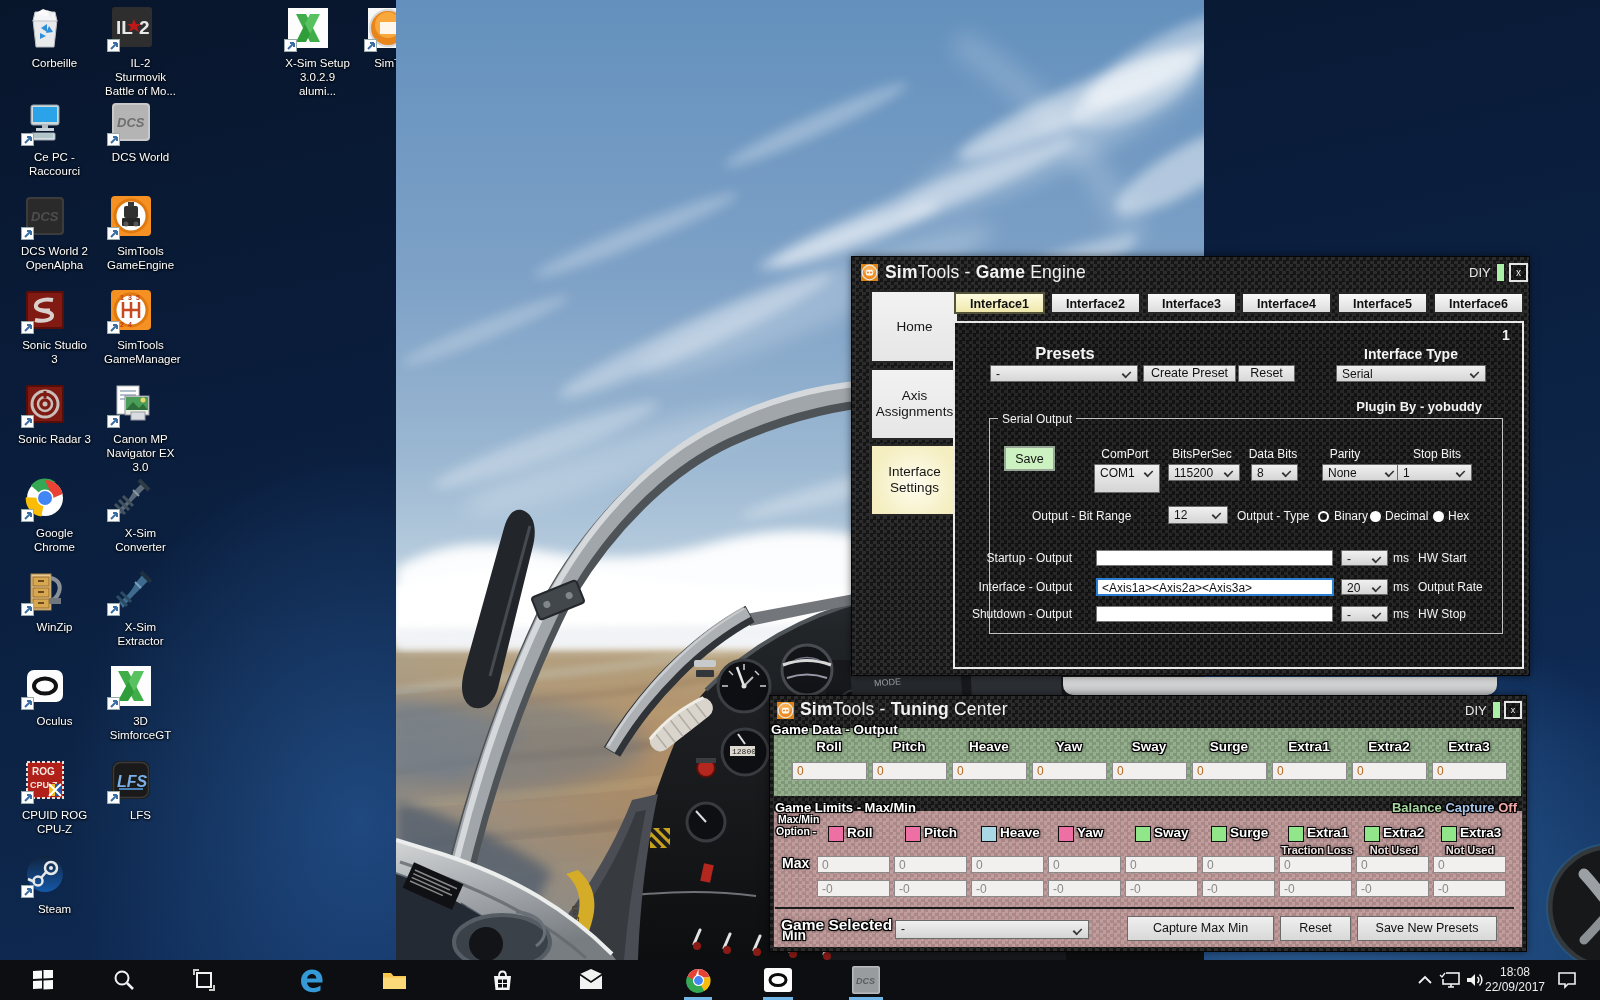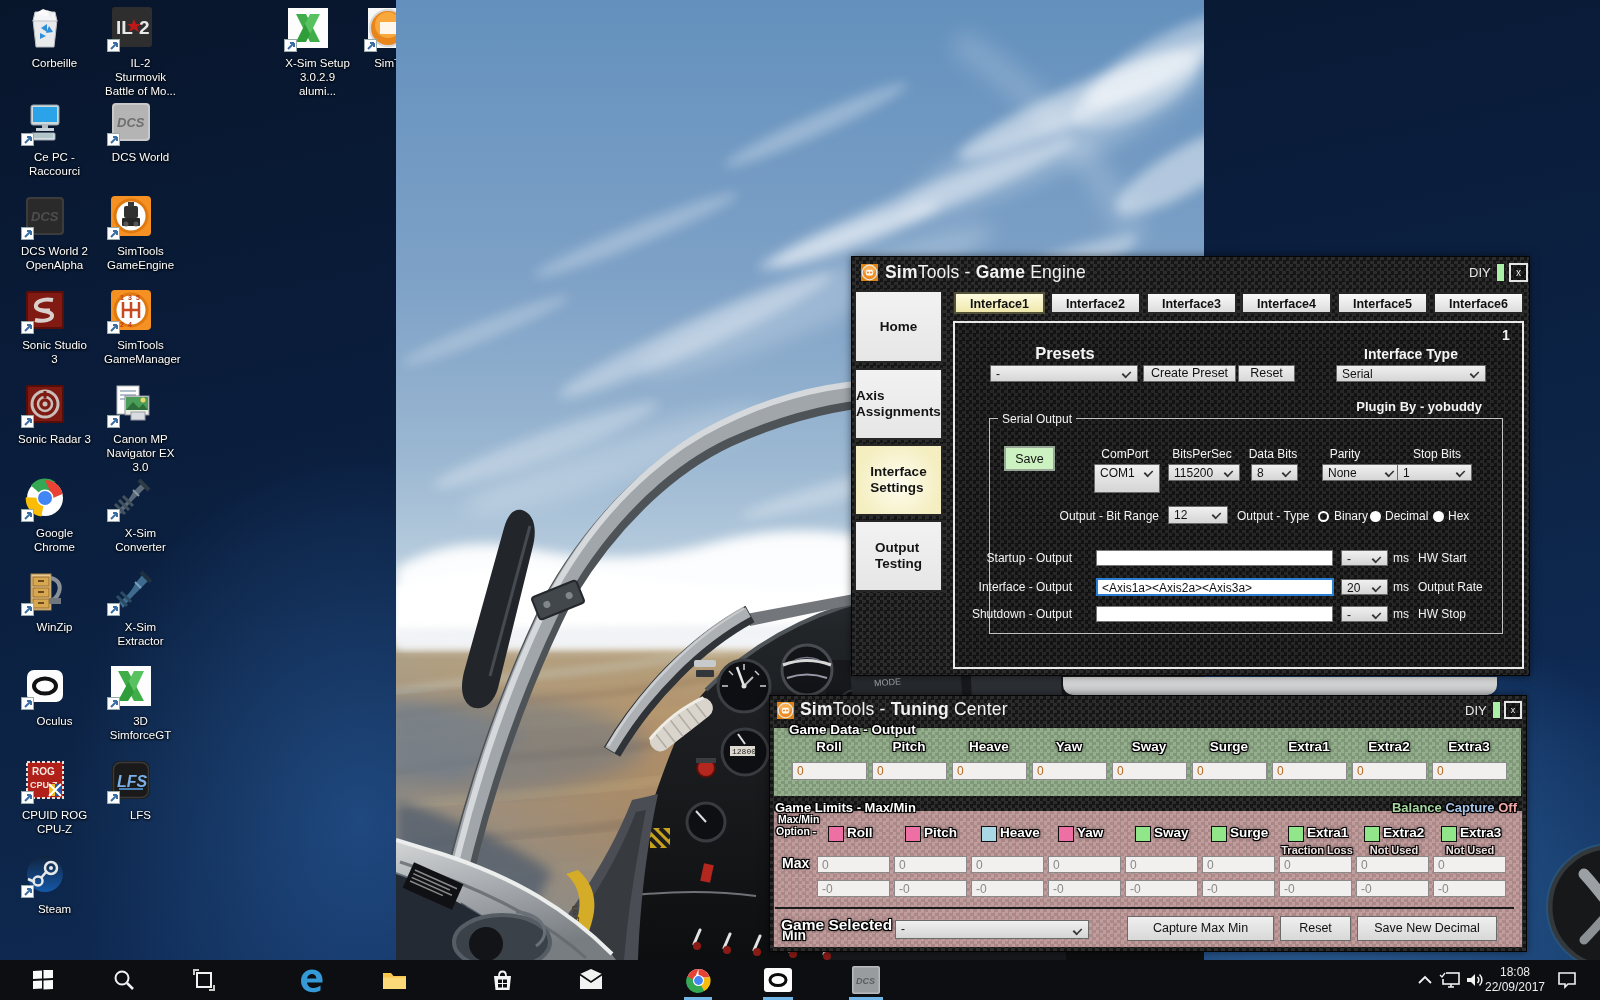--- a/index.html
+++ b/index.html
@@ -21,21 +21,21 @@
 .tbtxt{color:#f2f2f2;letter-spacing:.2px;}
 .diy{position:absolute;color:#e8e8e8;font-size:13px;}
 .grn{position:absolute;background:#abf0a6;border:1px solid #1a1a1a;box-sizing:border-box;}
 .xbtn{position:absolute;border:2px solid #e4e4e4;color:#eee;text-align:center;box-sizing:border-box;background:rgba(0,0,0,.25);}
 .btn{position:absolute;background:linear-gradient(#efefef,#d8d8d8);border:1px solid #6a6a6a;box-sizing:border-box;color:#111;text-align:center;font-size:12.5px;}
 .dd{position:absolute;background:linear-gradient(#f0f0f0,#d5d5d5);border:1px solid #6a6a6a;box-sizing:border-box;color:#111;font-size:12px;padding:1px 0 0 5px;overflow:hidden;white-space:nowrap;}
 .dd i{position:absolute;right:6px;top:4px;width:7px;height:5px;border:solid #333;border-width:0 0 2px 2px;transform:rotate(-45deg) scale(.9,.8);}
 .fld{position:absolute;background:#fff;border:1px solid #777;box-sizing:border-box;font-size:12px;color:#111;padding:1px 0 0 4px;overflow:hidden;white-space:nowrap;}
 .wlab{position:absolute;color:#f4f4f4;font-size:12px;white-space:nowrap;}
 .olab{position:absolute;color:#fff;font-weight:bold;white-space:nowrap;text-shadow:-1px -1px 0 #000,1px -1px 0 #000,-1px 1px 0 #000,1px 1px 0 #000,0 0 4px #000,0 0 2px #000;}
-.sbtn{position:absolute;left:2px;width:89px;background:linear-gradient(#f2f2f2,#e6e6e6);border:2px solid #262626;box-sizing:border-box;color:#141414;font-weight:bold;font-size:13.5px;display:flex;align-items:center;justify-content:center;line-height:16px;}
+.sbtn{position:absolute;left:18px;width:89px;background:linear-gradient(#f2f2f2,#e6e6e6);border:2px solid #262626;box-sizing:border-box;color:#141414;font-weight:normal;font-size:13.5px;text-align:center;display:flex;align-items:center;justify-content:center;line-height:16px;}
 .tab{position:absolute;top:35px;width:91px;height:22px;background:linear-gradient(#fafafa,#dcdcdc);border:2px solid #262626;box-sizing:border-box;color:#111;font-weight:bold;font-size:12.5px;text-align:center;line-height:20px;}
 .cb{position:absolute;width:16px;height:16px;border:1px solid #101010;box-sizing:border-box;}
 .tfld{position:absolute;background:#f1f0ee;border:1px solid #8a8a8a;box-sizing:border-box;font-size:12px;padding:1px 0 0 4px;}
 
 #tb{position:absolute;left:0;top:960px;width:1600px;height:40px;background:#0c0e12;}
 .tbi{position:absolute;top:0;width:44px;height:40px;display:flex;align-items:center;justify-content:center;}
 .tray{position:absolute;top:0;height:40px;display:flex;align-items:center;justify-content:center;color:#eee;}
 </style></head>
 <body>
 <div id="desk">
@@ -593,21 +593,20 @@
         <circle cx="7" cy="8.5" r=".9" fill="#e07818"></circle>
         <circle cx="10" cy="8.5" r=".9" fill="#e07818"></circle>
       </svg>
     <div class="tbtxt" style="position:absolute;left:33px;top:5px;font-size:17.5px;"><b>Sim</b>Tools - <b>Game</b> Engine</div>
     <div class="diy" style="left:617px;top:8px;">DIY</div>
     <div class="grn" style="left:644px;top:6px;width:9px;height:19px;"></div>
     <div class="xbtn" style="left:657px;top:6px;width:19px;height:19px;font-size:10px;line-height:15px;">x</div>
     <div class="sbtn" style="top:33px;height:73px;">Home</div>
     <div class="sbtn" style="top:111px;height:72px;">Axis<br>Assignments</div>
     <div class="sbtn" style="top:187px;height:72px;background:radial-gradient(circle at 50% 55%, #fffdf0 0%, #f4eec0 75%);">Interface<br>Settings</div>
-    <div class="sbtn" style="top:263px;height:72px;">Output<br>Testing</div>
     <div class="tab" style="left:102px;background:linear-gradient(#fdfce0,#efe8ac);border-color:#55523a;">Interface1</div>
     <div class="tab" style="left:198px;">Interface2</div>
     <div class="tab" style="left:294px;">Interface3</div>
     <div class="tab" style="left:389px;">Interface4</div>
     <div class="tab" style="left:485px;">Interface5</div>
     <div class="tab" style="left:581px;">Interface6</div>
 
     <div style="position:absolute;left:101px;top:64px;width:571px;height:348px;border:2px solid #e9e9e9;box-sizing:border-box;background:repeating-conic-gradient(#262626 0% 25%,#121212 0% 50%) 0 0/7px 7px;"></div>
     <div class="wlab" style="left:650px;top:70px;font-weight:bold;font-size:14px;">1</div>
     <div class="wlab" style="left:160px;top:87px;width:106px;text-align:center;font-weight:bold;font-size:16.5px;">Presets</div>
@@ -623,21 +622,21 @@
     <div class="wlab" style="left:238px;top:190px;width:70px;text-align:center;">ComPort</div>
     <div class="wlab" style="left:310px;top:190px;width:80px;text-align:center;">BitsPerSec</div>
     <div class="wlab" style="left:386px;top:190px;width:70px;text-align:center;">Data Bits</div>
     <div class="wlab" style="left:458px;top:190px;width:70px;text-align:center;">Parity</div>
     <div class="wlab" style="left:550px;top:190px;width:70px;text-align:center;">Stop Bits</div>
     <div class="dd" style="left:242px;top:207px;width:66px;height:29px;">COM1<i></i></div>
     <div class="dd" style="left:316px;top:207px;width:72px;height:17px;">115200<i></i></div>
     <div class="dd" style="left:399px;top:207px;width:47px;height:17px;">8<i></i></div>
     <div class="dd" style="left:470px;top:207px;width:79px;height:17px;">None<i></i></div>
     <div class="dd" style="left:545px;top:207px;width:75px;height:17px;">1<i></i></div>
-    <div class="wlab" style="left:180px;top:252px;width:127px;text-align:right;">Output - Bit Range</div>
+    <div class="wlab" style="left:180px;top:252px;width:127px;">Output - Bit Range</div>
     <div class="dd" style="left:316px;top:249px;width:60px;height:18px;">12<i></i></div>
     <div class="wlab" style="left:385px;top:252px;width:72px;text-align:center;">Output - Type</div>
     <div style="position:absolute;left:466px;top:254px;width:11px;height:11px;border-radius:50%;border:2.5px solid #fff;box-sizing:border-box;"></div>
     <div class="wlab" style="left:482px;top:252px;">Binary</div>
     <div style="position:absolute;left:518px;top:254px;width:11px;height:11px;border-radius:50%;background:#fff;"></div>
     <div class="wlab" style="left:533px;top:252px;">Decimal</div>
     <div style="position:absolute;left:581px;top:254px;width:11px;height:11px;border-radius:50%;background:#fff;"></div>
     <div class="wlab" style="left:596px;top:252px;">Hex</div>
     <div class="wlab" style="left:100px;top:294px;width:120px;text-align:right;">Startup - Output</div>
     <div class="fld" style="left:244px;top:293px;width:237px;height:16px;"></div>
@@ -664,21 +663,21 @@
         <rect x="5.2" y="5.8" width="6.6" height="5.6" rx="1.2" fill="#fff" opacity=".92"></rect>
         <circle cx="7" cy="8.5" r=".9" fill="#e07818"></circle>
         <circle cx="10" cy="8.5" r=".9" fill="#e07818"></circle>
       </svg>
     <div class="tbtxt" style="position:absolute;left:30px;top:3px;font-size:17.5px;"><b>Sim</b>Tools - <b>Tuning</b> Center</div>
     <div class="diy" style="left:695px;top:7px;">DIY</div>
     <div class="grn" style="left:722px;top:5px;width:9px;height:18px;"></div>
     <div class="xbtn" style="left:734px;top:5px;width:18px;height:18px;font-size:9px;line-height:14px;">x</div>
 
     <div style="position:absolute;left:4px;top:32px;width:747px;height:68px;background:repeating-conic-gradient(rgba(0,0,0,.13) 0% 25%,rgba(0,0,0,0) 0% 50%) 0 0/7px 7px,#93af8b;"></div>
-    <div class="olab" style="left:19px;top:26px;font-size:13.5px;">Game Data - Output</div>
+    <div class="olab" style="left:1px;top:26px;font-size:13.5px;">Game Data - Output</div>
     <div class="olab" style="left:19px;top:43px;width:80px;text-align:center;font-size:13.5px;">Roll</div>
     <div class="olab" style="left:99px;top:43px;width:80px;text-align:center;font-size:13.5px;">Pitch</div>
     <div class="olab" style="left:179px;top:43px;width:80px;text-align:center;font-size:13.5px;">Heave</div>
     <div class="olab" style="left:259px;top:43px;width:80px;text-align:center;font-size:13.5px;">Yaw</div>
     <div class="olab" style="left:339px;top:43px;width:80px;text-align:center;font-size:13.5px;">Sway</div>
     <div class="olab" style="left:419px;top:43px;width:80px;text-align:center;font-size:13.5px;">Surge</div>
     <div class="olab" style="left:499px;top:43px;width:80px;text-align:center;font-size:13.5px;">Extra1</div>
     <div class="olab" style="left:579px;top:43px;width:80px;text-align:center;font-size:13.5px;">Extra2</div>
     <div class="olab" style="left:659px;top:43px;width:80px;text-align:center;font-size:13.5px;">Extra3</div>
     <div class="tfld" style="left:22px;top:66px;width:75px;height:18px;color:#b8681a;">0</div>
@@ -735,21 +734,21 @@
     <div class="tfld" style="left:355px;top:184px;width:73px;height:17px;color:#888;">-0</div>
     <div class="tfld" style="left:432px;top:184px;width:73px;height:17px;color:#888;">-0</div>
     <div class="tfld" style="left:509px;top:184px;width:73px;height:17px;color:#888;">-0</div>
     <div class="tfld" style="left:586px;top:184px;width:73px;height:17px;color:#888;">-0</div>
     <div class="tfld" style="left:663px;top:184px;width:73px;height:17px;color:#888;">-0</div>
     <div style="position:absolute;left:5px;top:211px;width:739px;height:2px;background:#1c1c1c;"></div>
     <div class="olab" style="left:11px;top:220px;font-size:15.5px;">Game Selected</div>
     <div class="dd" style="left:125px;top:224px;width:194px;height:19px;">-<i style="top:6px"></i></div>
     <div class="btn" style="left:357px;top:220px;width:147px;height:25px;line-height:23px;">Capture Max Min</div>
     <div class="btn" style="left:510px;top:220px;width:71px;height:25px;line-height:23px;">Reset</div>
-    <div class="btn" style="left:587px;top:220px;width:140px;height:25px;line-height:23px;">Save New Decimal</div>
+    <div class="btn" style="left:587px;top:220px;width:140px;height:25px;line-height:23px;">Save New Presets</div>
   </div>
   <div id="tb">
     <div class="tbi" style="left:21px;">
         <svg width="20" height="20">
           <g fill="#fbfbfb">
             <rect x="0" y="1" width="9" height="8" transform="skewY(-3)"></rect>
             <rect x="10.5" y="0" width="9.5" height="9" transform="skewY(-3)"></rect>
             <rect x="0" y="11" width="9" height="8" transform="skewY(-3)"></rect>
             <rect x="10.5" y="11" width="9.5" height="9" transform="skewY(-3)"></rect>
           </g>

